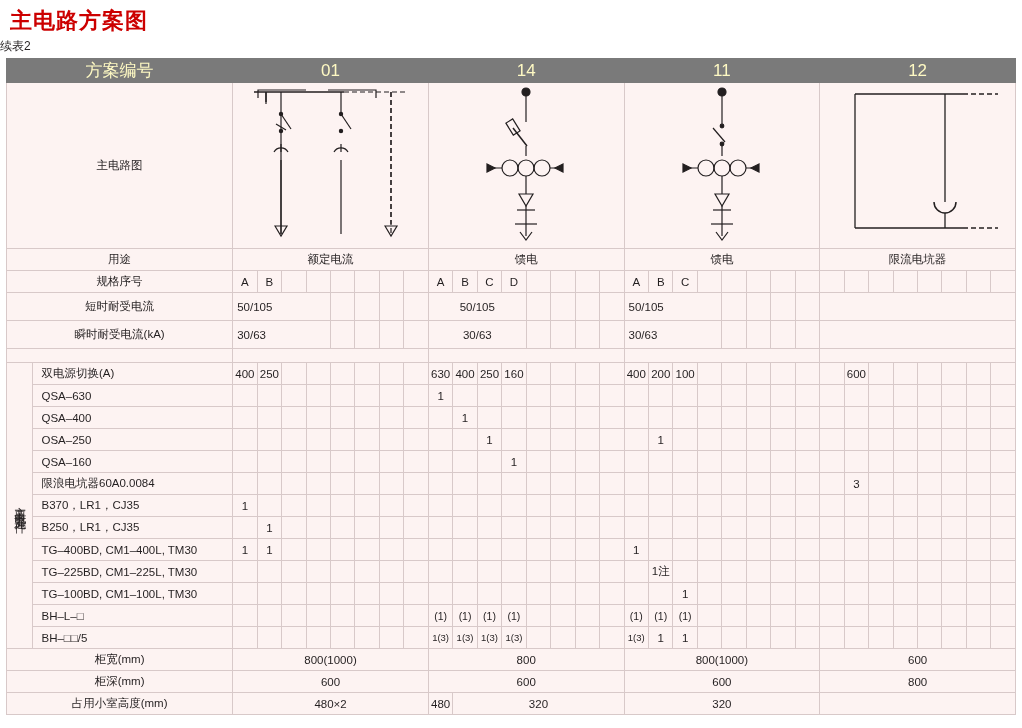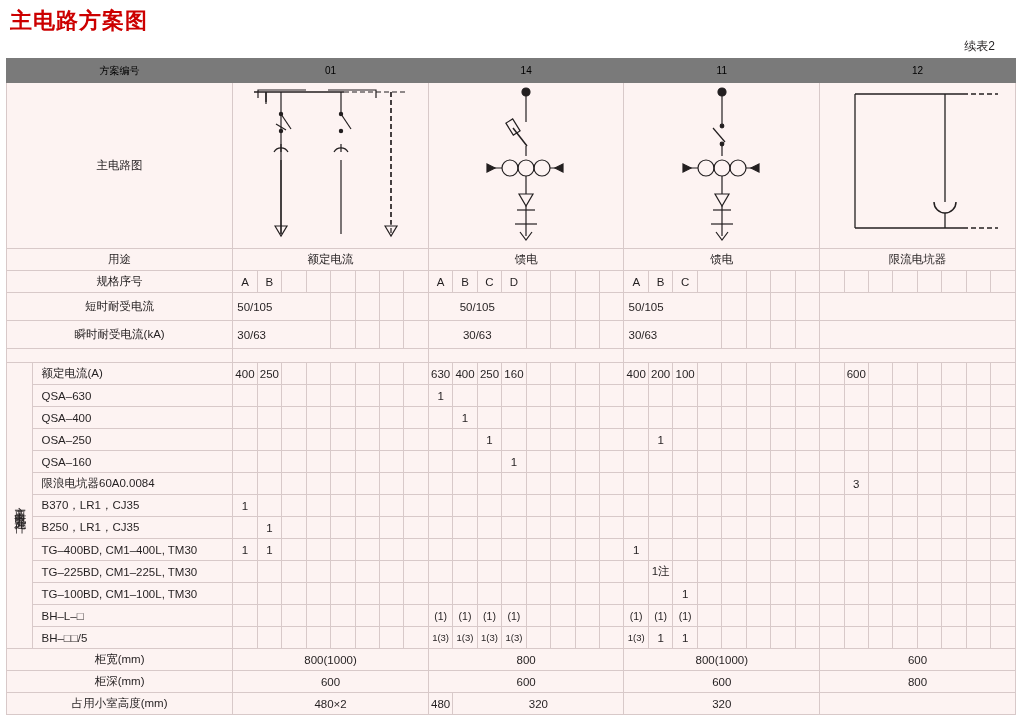--- a/index.html
+++ b/index.html
@@ -13,47 +13,46 @@
     overflow:hidden;
   }
   #title {
     color:#cc0000;
     font-size:22px;
     font-weight:bold;
     padding:6px 10px 2px 10px;
     letter-spacing:1px;
   }
   #subtitle {
-    text-align:right;
     font-size:12px;
     color:#231f20;
-    padding:0 27px 3px 0;
+    padding:0 6px 3px 0;
   }
   table {
     border-collapse:collapse;
     table-layout:fixed;
     width:1010px;
     margin:0 6px;
   }
   td {
     border:1px solid #d8c9c9;
     padding:0 2px;
     height:22px;
     text-align:center;
     vertical-align:middle;
     font-size:11.5px;
     background:#fdf3f2;
     overflow:hidden;
     white-space:nowrap;
   }
   .hdr {
     background:#7a7a7a;
-    color:#000000;
+    color:#fef9c3;
     height:24px;
-    font-size:10px;
+    font-size:17px;
     border:1px solid #7a7a7a;
   }
   .leftlabel { text-align:left; padding-left:8px; background:#fdf3f2; }
   .diagrow td { height:166px; background:#fdf3f2;font-family:Liberation Serif, serif; }
   .vlabel {
     writing-mode:vertical-rl;
     text-orientation:upright;
     letter-spacing:3px;
     font-size:12px;
     line-height:1.1;
@@ -317,21 +316,21 @@
   <tr>
     <td colspan="2" style="height:14px"></td>
     <td colspan="8" style="height:14px"></td>
     <td colspan="8" style="height:14px"></td>
     <td colspan="8" style="height:14px"></td>
     <td colspan="8" style="height:14px"></td>
   </tr>
 
   <tr>
     <td rowspan="13" class="vlabel">主要电器元件</td>
-    <td class="leftlabel">额定电流(A)</td>
+    <td class="leftlabel">双电源切换(A)</td>
     <td>400</td>
     <td>250</td>
     <td></td>
         <td></td>
     <td></td>
         <td></td>
         <td></td>
         <td></td>
     <td>630</td>
     <td>400</td>

